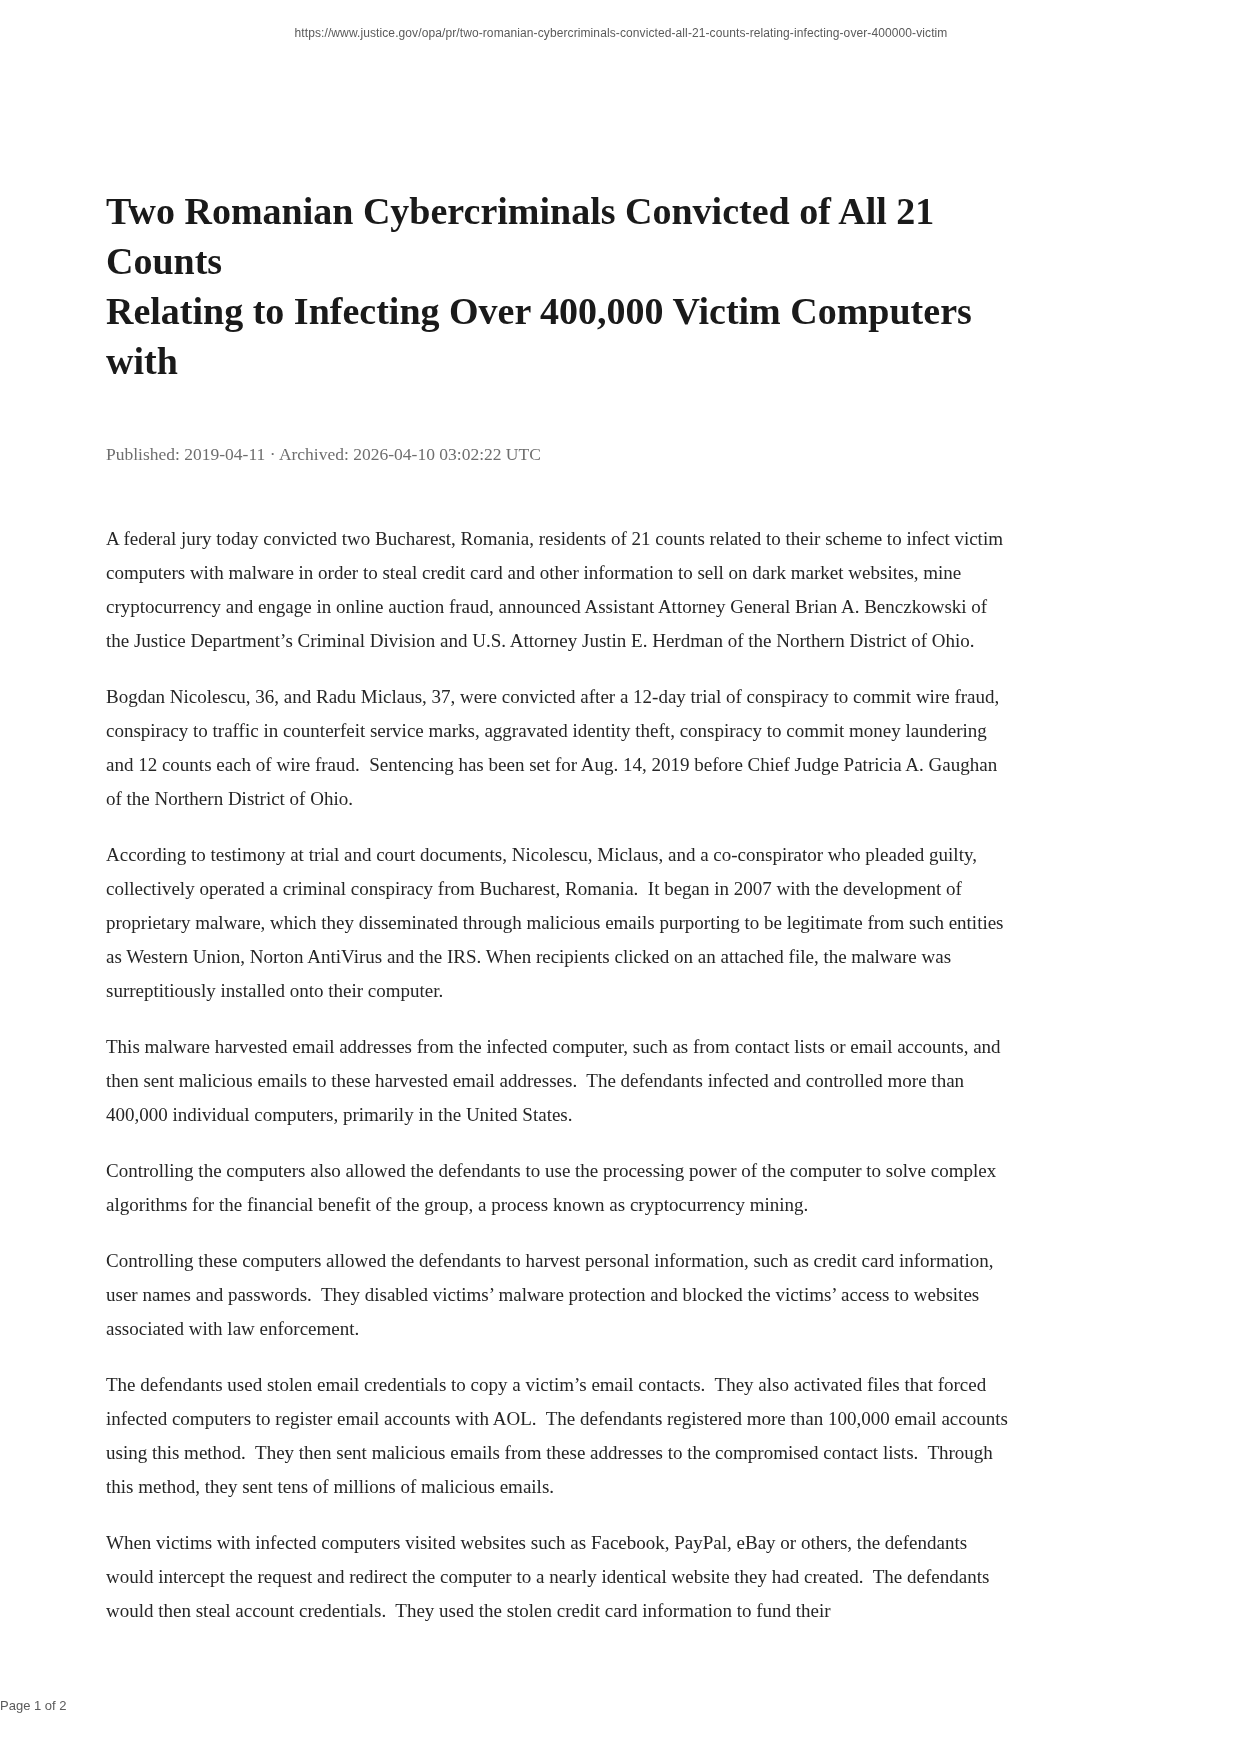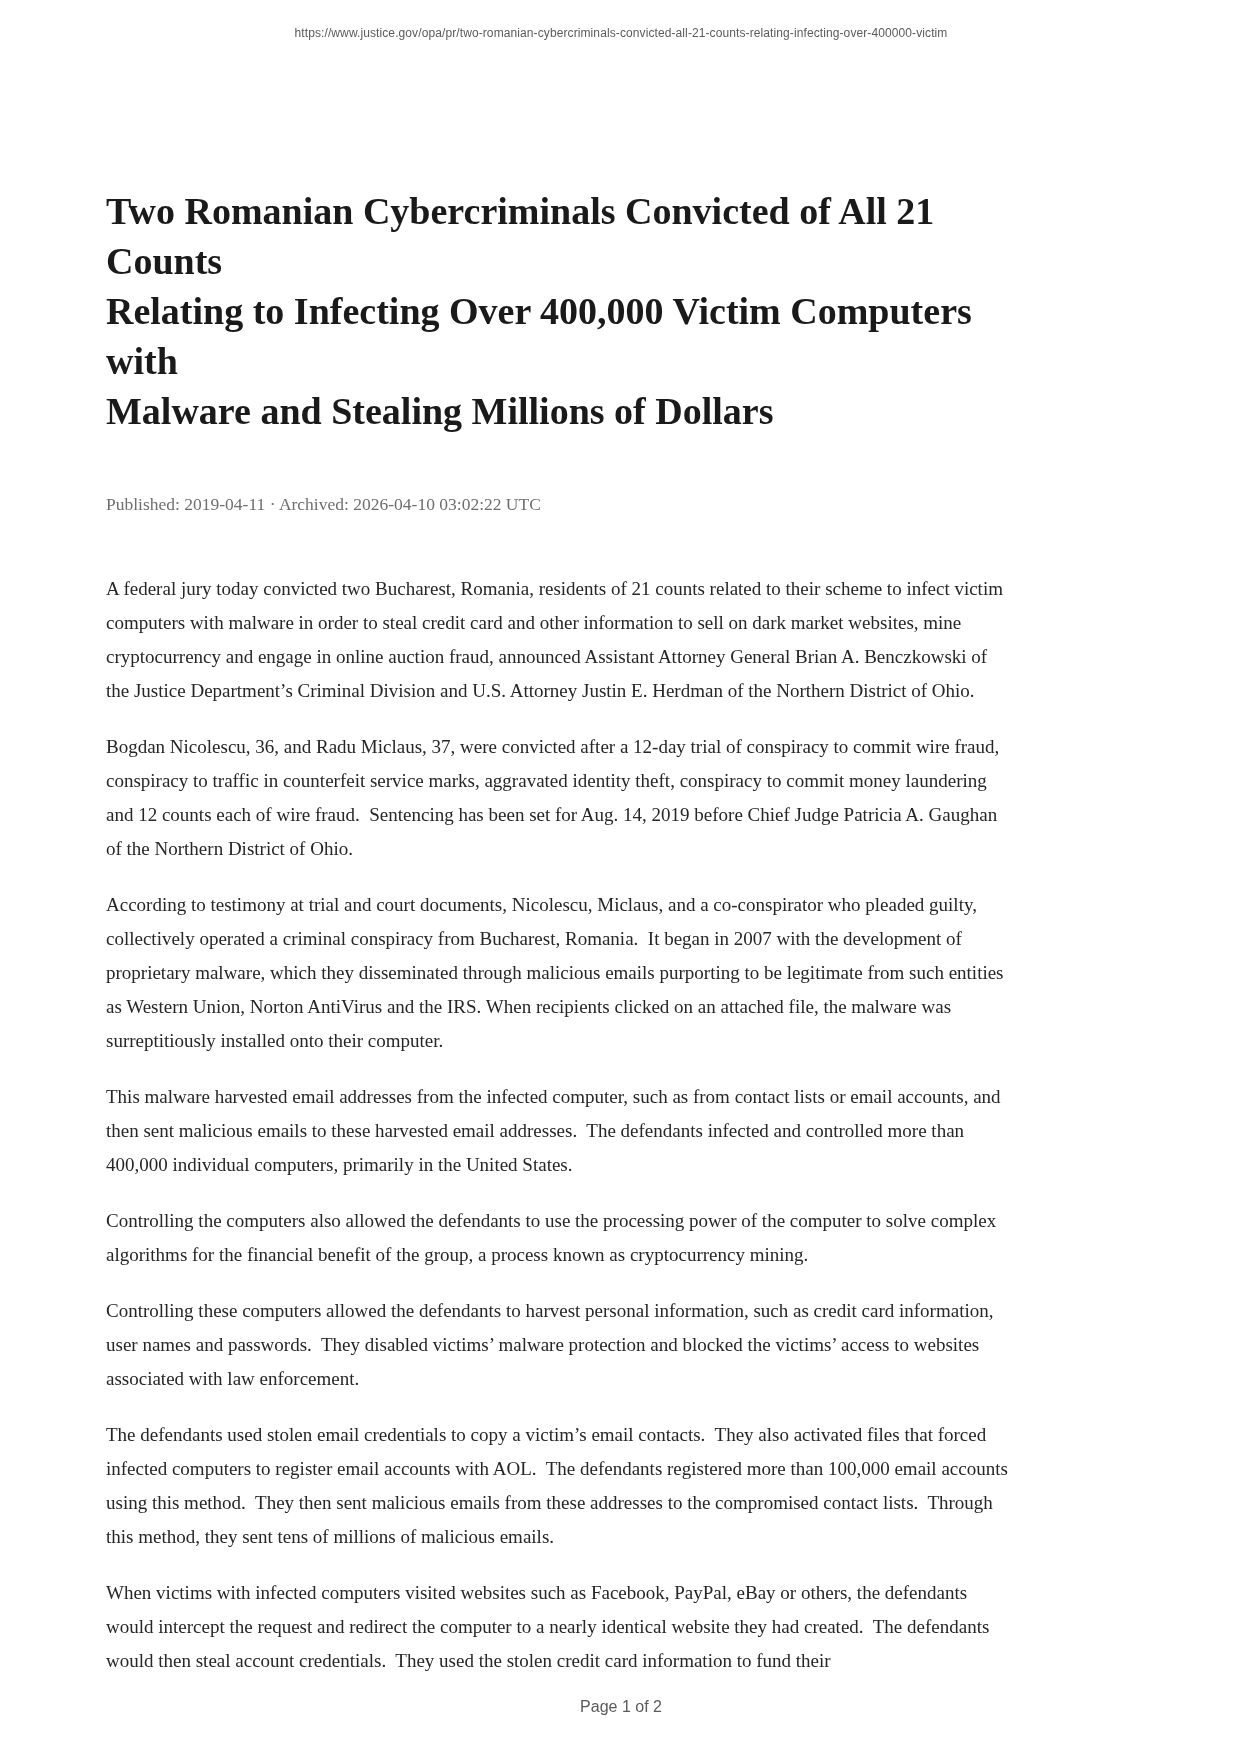--- a/index.html
+++ b/index.html
@@ -56,41 +56,40 @@
     white-space: pre-wrap;
   }
   p.body-para.first {
     margin-top: 56px;
   }
   .print-footer {
     position: absolute;
     top: 1698px;
     left: 0;
     right: 0;
-    text-align: center;
+    text-align: left;
     font-family: "Liberation Sans", sans-serif;
-    font-size: 16px;
+    font-size: 13px;
     color: #5a5a5a;
   }
 </style>
 </head>
 <body>
 
 <div class="page">
 
   <div class="print-header">
     <span>https://www.justice.gov/opa/pr/two-romanian-cybercriminals-convicted-all-21-counts-relating-infecting-over-400000-victim</span>
   </div>
 
   <main class="content">
 
     <h1 class="title">
       <span>Two Romanian Cybercriminals Convicted of All 21 Counts</span>
       <span>Relating to Infecting Over 400,000 Victim Computers with</span>
-      <span>Malware and Stealing Millions of Dollars</span>
     </h1>
 
     <p class="meta">Published: 2019-04-11 · Archived: 2026-04-10 03:02:22 UTC</p>
 
     <p class="body-para first">A federal jury today convicted two Bucharest, Romania, residents of 21 counts related to their scheme to infect victim computers with malware in order to steal credit card and other information to sell on dark market websites, mine cryptocurrency and engage in online auction fraud, announced Assistant Attorney General Brian A. Benczkowski of the Justice Department’s Criminal Division and U.S. Attorney Justin E. Herdman of the Northern District of Ohio.</p>
     <p class="body-para">Bogdan Nicolescu, 36, and Radu Miclaus, 37, were convicted after a 12-day trial of conspiracy to commit wire fraud, conspiracy to traffic in counterfeit service marks, aggravated identity theft, conspiracy to commit money laundering and 12 counts each of wire fraud.  Sentencing has been set for Aug. 14, 2019 before Chief Judge Patricia A. Gaughan of the Northern District of Ohio.</p>
     <p class="body-para">According to testimony at trial and court documents, Nicolescu, Miclaus, and a co-conspirator who pleaded guilty, collectively operated a criminal conspiracy from Bucharest, Romania.  It began in 2007 with the development of proprietary malware, which they disseminated through malicious emails purporting to be legitimate from such entities as Western Union, Norton AntiVirus and the IRS. When recipients clicked on an attached file, the malware was surreptitiously installed onto their computer.</p>
     <p class="body-para">This malware harvested email addresses from the infected computer, such as from contact lists or email accounts, and then sent malicious emails to these harvested email addresses.  The defendants infected and controlled more than 400,000 individual computers, primarily in the United States.</p>
     <p class="body-para">Controlling the computers also allowed the defendants to use the processing power of the computer to solve complex algorithms for the financial benefit of the group, a process known as cryptocurrency mining.</p>
     <p class="body-para">Controlling these computers allowed the defendants to harvest personal information, such as credit card information, user names and passwords.  They disabled victims’ malware protection and blocked the victims’ access to websites associated with law enforcement.</p>

